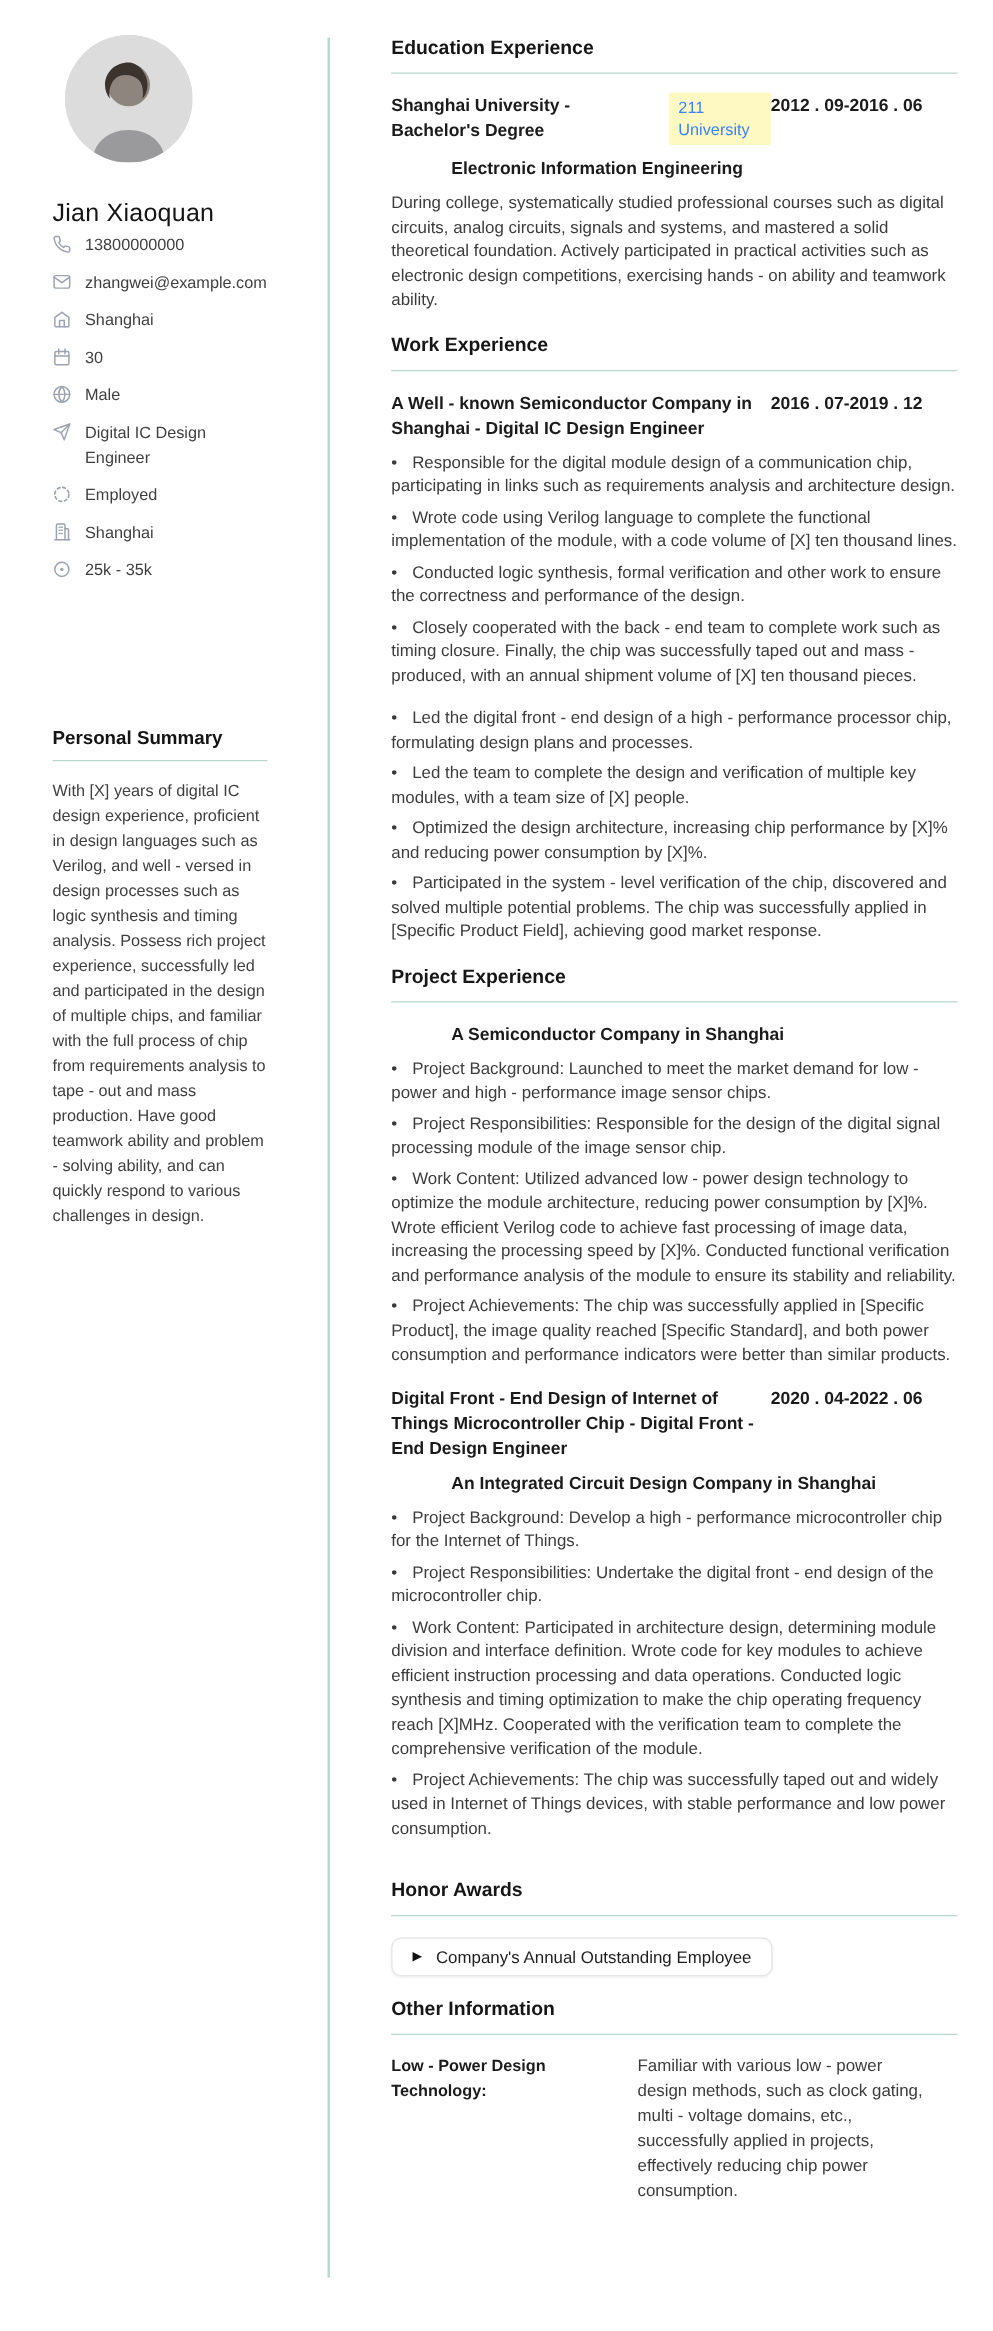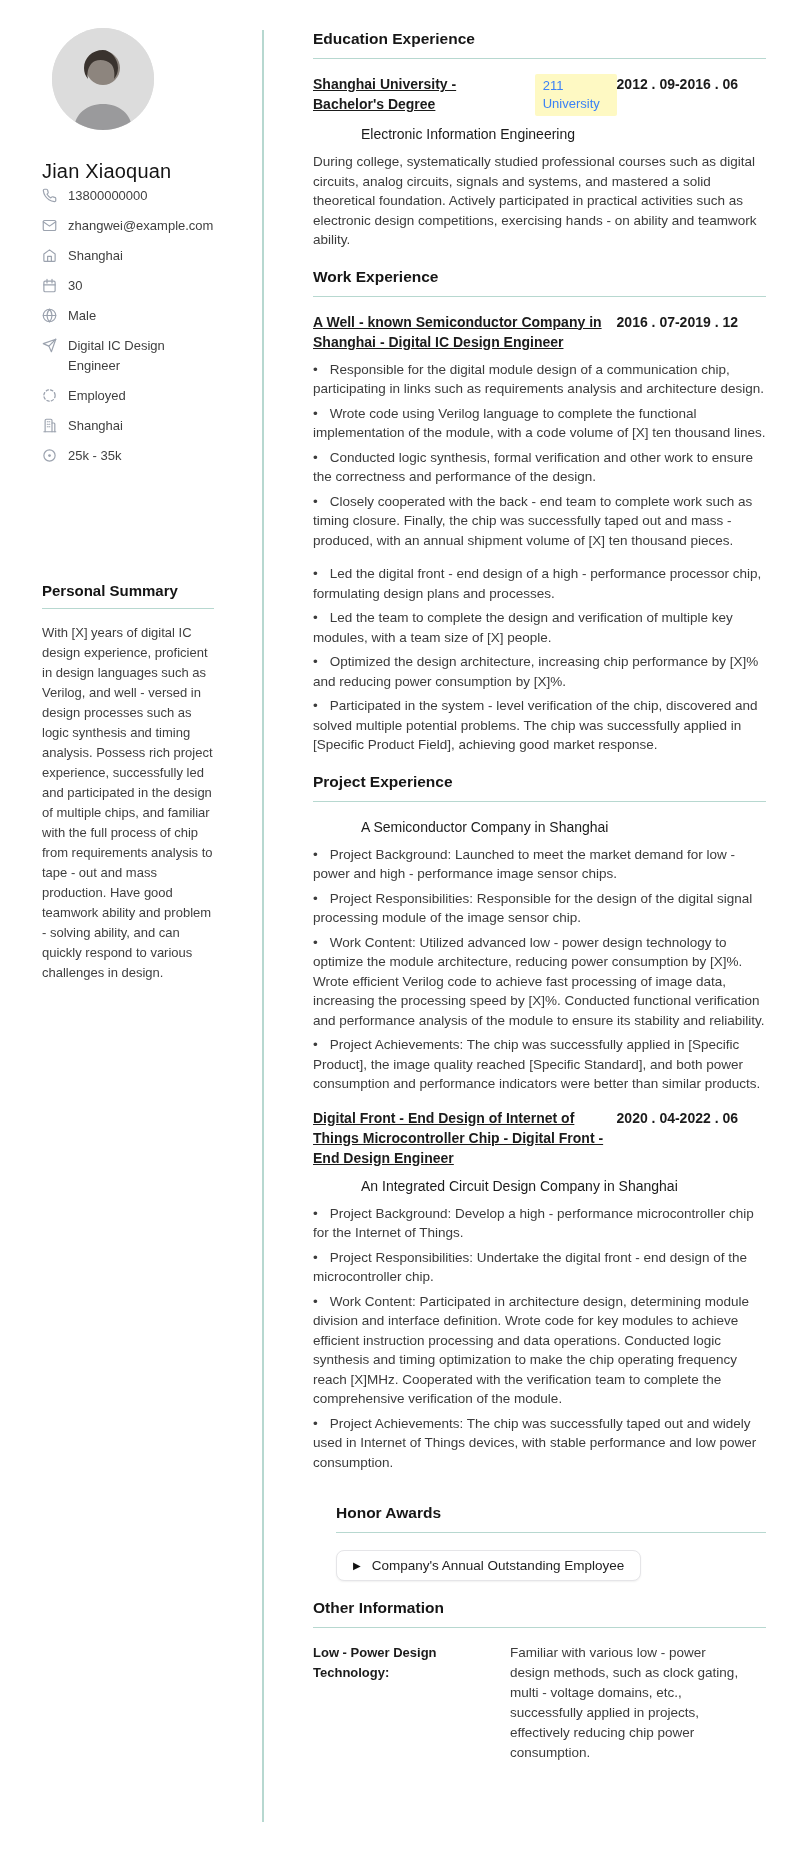--- a/index.html
+++ b/index.html
@@ -22,31 +22,31 @@
   .contact .ic svg{display:block;}
   .ct-nowrap{white-space:nowrap;}
   .side-summary{position:absolute;left:42px;top:582px;width:172px;}
   .side-title{font-size:15px;font-weight:700;color:#141414;padding-bottom:9px;border-bottom:1.5px solid #b7d8d0;}
   .summary-text{margin-top:14px;font-size:13px;line-height:20px;color:#3f3f3f;}
 
   
   .main{position:absolute;left:313px;top:28px;width:453px;}
   .section{margin-top:16px;}
   .section.first{margin-top:0;}
-  .section.honor{margin-top:30px;margin-left:23px;}
+  .section.honor{margin-top:30px;}
   .section-title{font-size:15.5px;font-weight:700;color:#161616;padding-bottom:9px;border-bottom:1.5px solid #b7d8d0;margin-bottom:15px;line-height:21px;}
 
   .exp-item{margin-bottom:14px;}
   .exp-head{display:flex;margin-bottom:8px;}
-  .h-title{font-size:14px;font-weight:700;color:#1b1b1b;line-height:20px;text-decoration:underline;}
+  .h-title{font-size:14px;font-weight:700;color:#1b1b1b;line-height:20px;}
   .w-edu{width:210px;}
   .w-exp{width:350px;}
   .h-date{margin-left:auto;padding-right:28px;font-size:14px;font-weight:700;color:#1b1b1b;white-space:nowrap;line-height:20px;text-align:right;}
   .edu-tag{margin-left:12px;align-self:flex-start;background:#fef9c3;color:#3b82f6;font-size:13px;line-height:18px;padding:3px 8px;border-radius:2px;width:66px;}
-  .major,.company{font-size:14px;font-weight:400;color:#1b1b1b;line-height:20px;margin:2px 0 8px;padding-left:48px;}
+  .major,.company{font-size:14px;font-weight:700;color:#1b1b1b;line-height:20px;margin:2px 0 8px;padding-left:48px;}
   .desc{font-size:13.5px;line-height:19.5px;color:#3c3c3c;}
   .bullet{margin:0 0 5px;font-size:13.5px;line-height:19.5px;color:#3c3c3c;}
   .bullet .dot{margin-right:12px;}
 
   .honor-pill{display:inline-flex;align-items:center;border:1px solid #e5e5e8;border-radius:8px;padding:7px 16px;font-size:13.5px;color:#1f1f1f;box-shadow:0 1px 2px rgba(0,0,0,.06);background:#fff;margin-top:2px;}
   .honor-pill .play{font-size:10px;color:#111;margin-right:11px;line-height:1;}
 
   .other-row{display:flex;margin-top:1px;}
   .other-label{flex:0 0 197px;font-size:13px;font-weight:700;color:#1b1b1b;line-height:20px;}
   .other-value{width:232px;font-size:13.5px;line-height:20px;color:#3c3c3c;}

